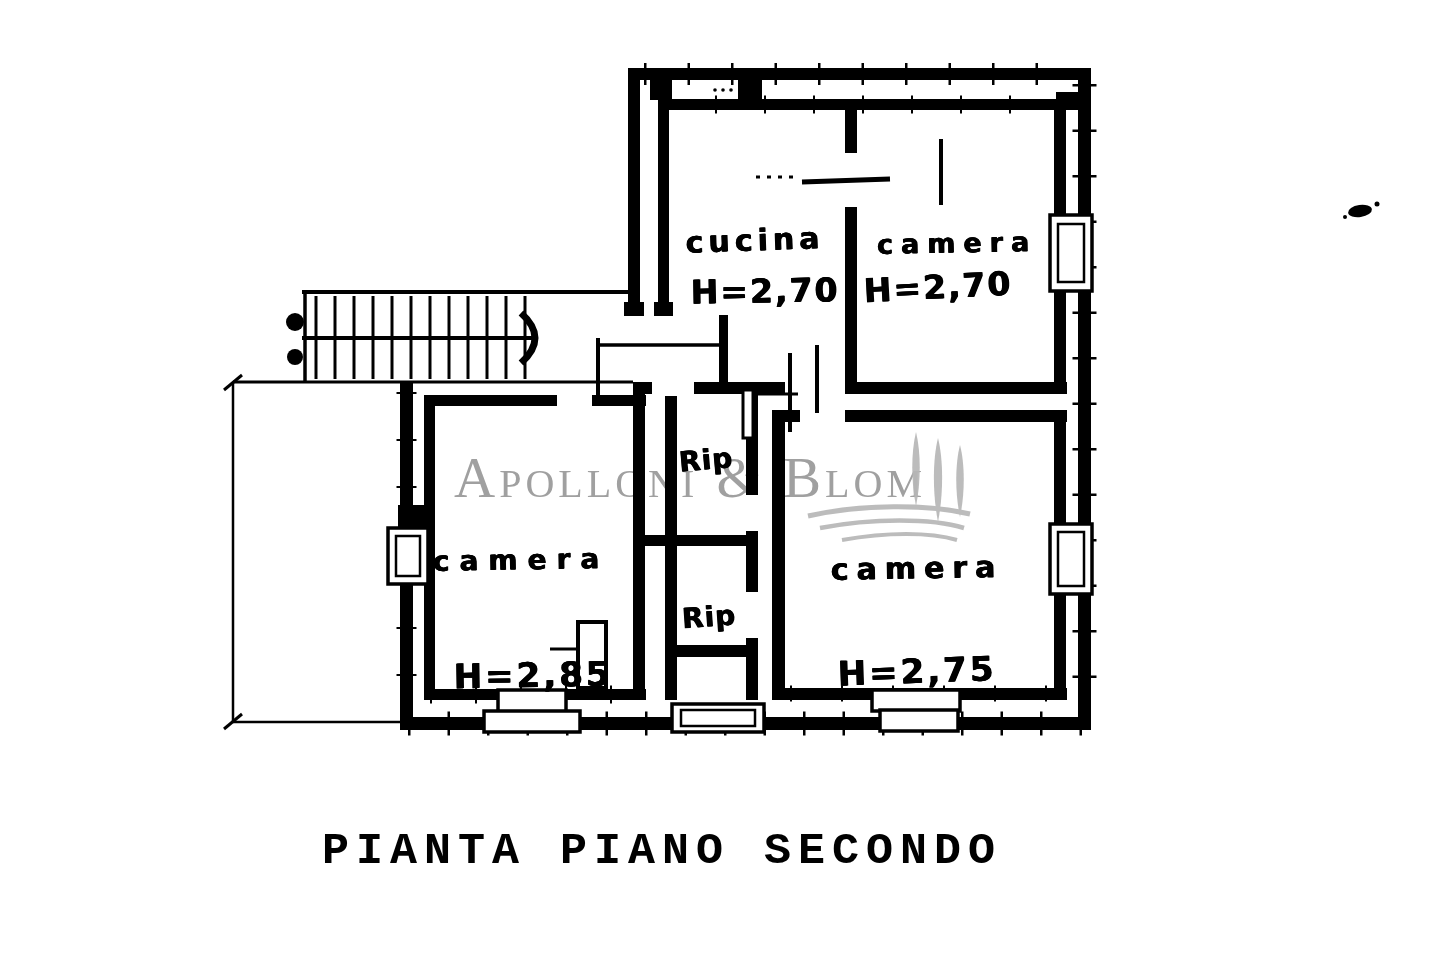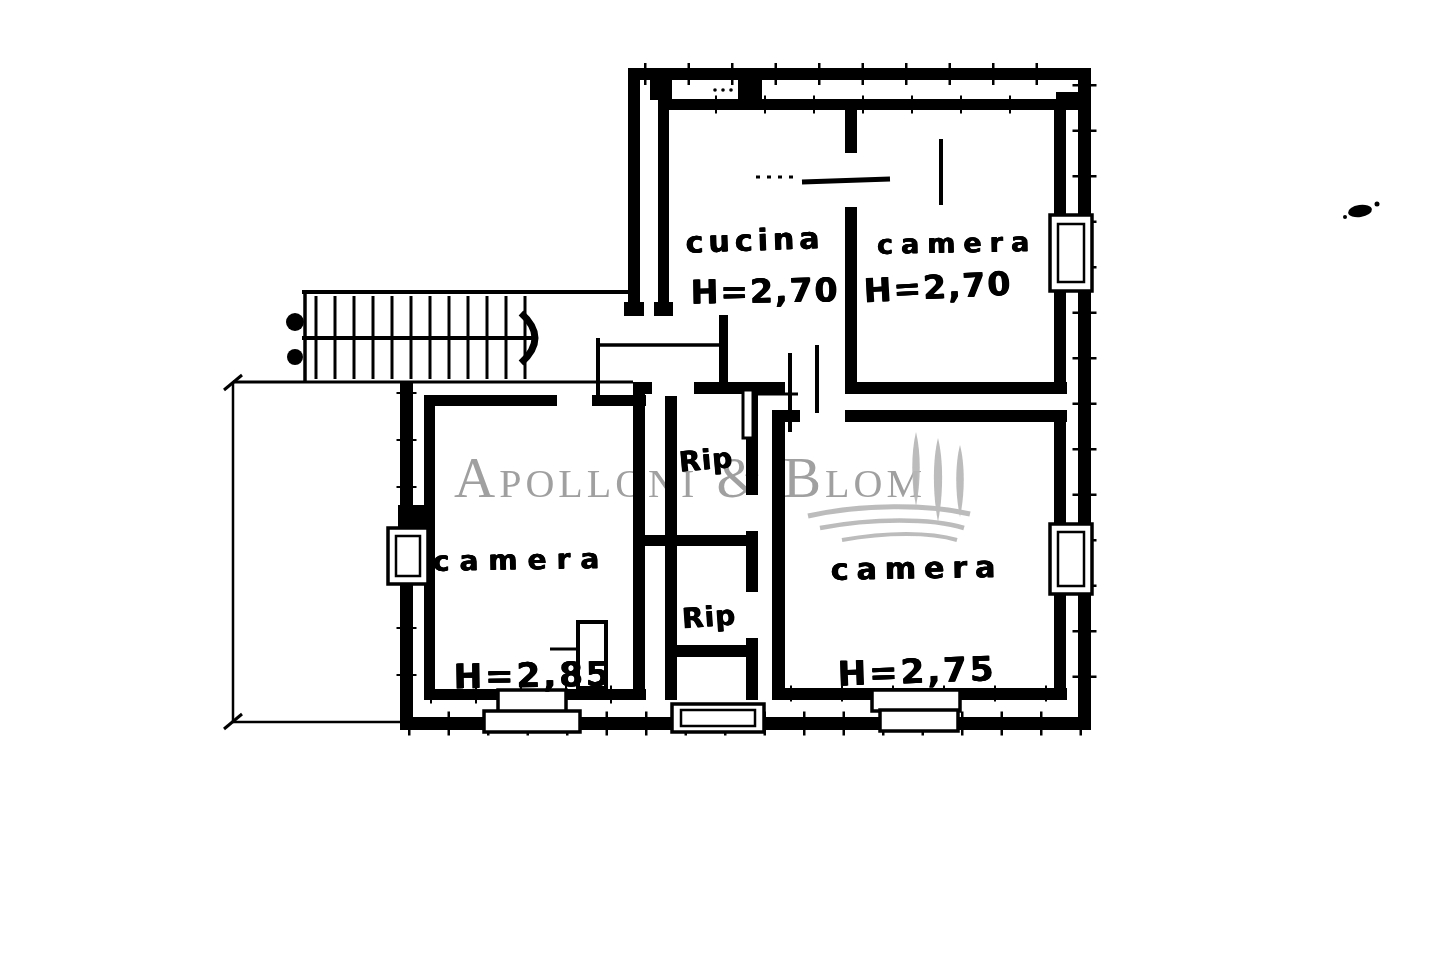--- a/index.html
+++ b/index.html
@@ -195,13 +195,14 @@
   <div class="hand" id="lbl-cucina-h">H=2,70</div>
   <div class="hand" id="lbl-camn">camera</div>
   <div class="hand" id="lbl-camn-h">H=2,70</div>
   <div class="hand" id="lbl-camw">camera</div>
   <div class="hand" id="lbl-camw-h">H=2,85</div>
   <div class="hand" id="lbl-came">camera</div>
   <div class="hand" id="lbl-came-h">H=2,75</div>
   <div class="hand" id="lbl-rip1">Rip</div>
   <div class="hand" id="lbl-rip2">Rip</div>
 
+  <div id="caption">PIANTA PIANO SECONDO</div>
 </div>
 
 </body></html>

